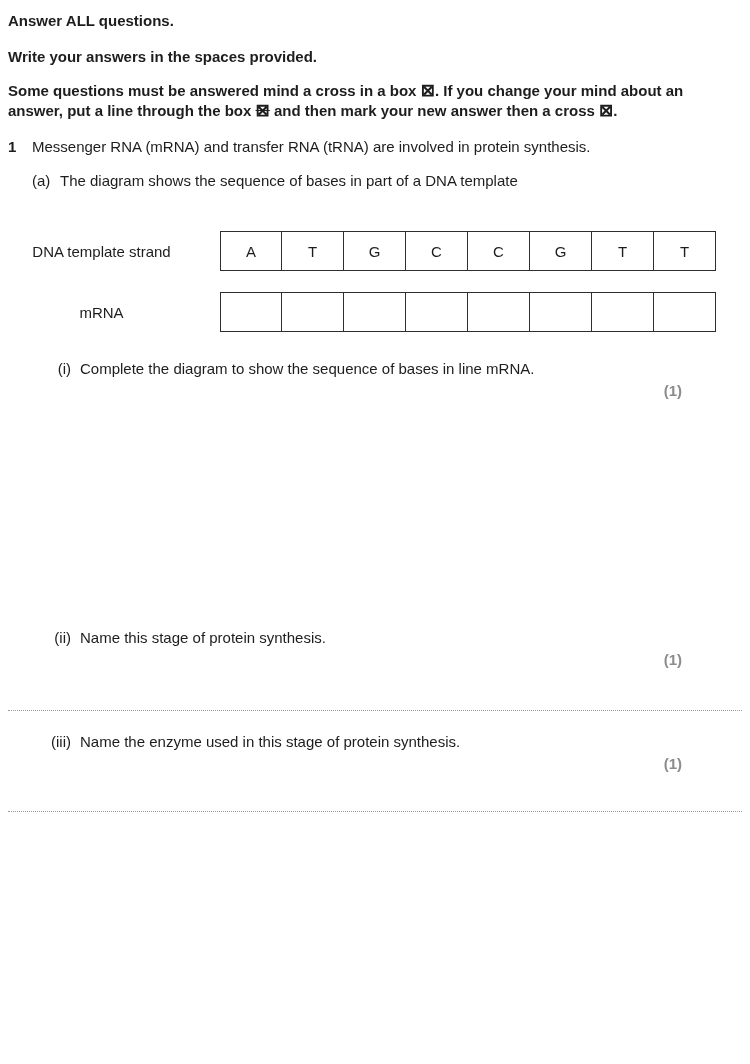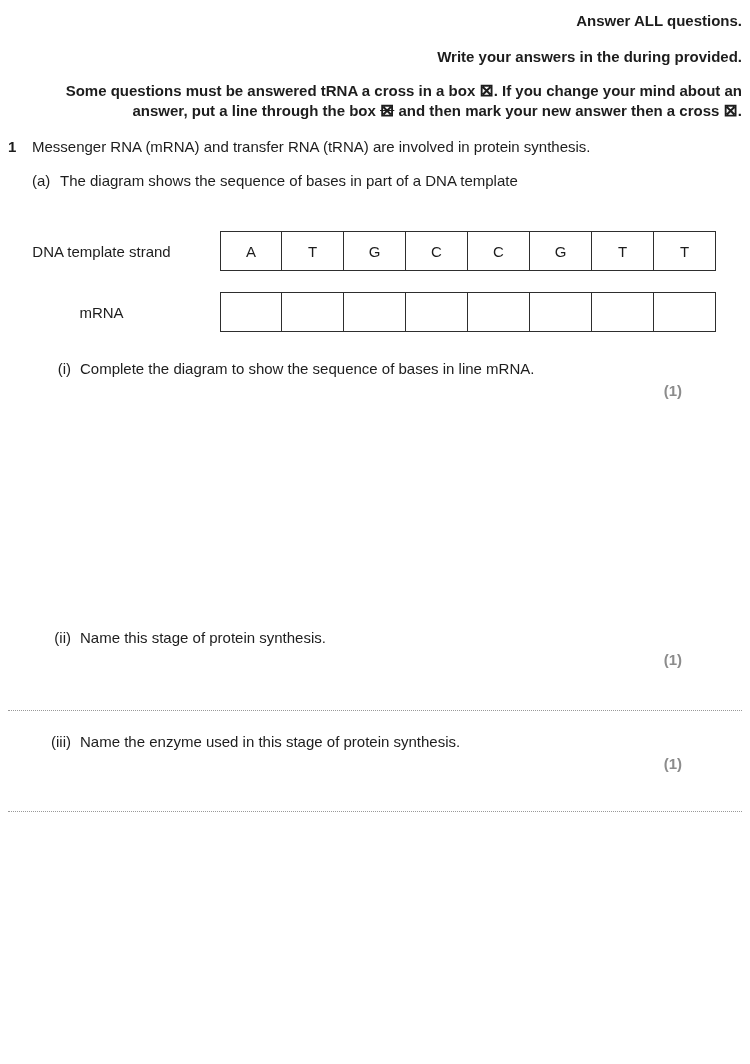--- a/index.html
+++ b/index.html
@@ -9,21 +9,21 @@
     height: 1064px;
     background: #ffffff;
     font-family: "Liberation Sans", sans-serif;
     font-size: 15px;
     line-height: 21px;
     color: #1d1d1d;
     padding: 10px 8px 0;
     overflow: hidden;
     position: relative;
   }
-  .center { text-align: right; }
+  .center { text-align: left; }
   .bold { font-weight: bold; }
   .heading2 { margin-top: 15px; }
   .instructions { margin-top: 14px; line-height: 20px; }
   .sym { font-size: 17px; line-height: 20px; }
   .struck { text-decoration: line-through; }
   .q-row { display: flex; margin-top: 15px; }
   .q-num { width: 24px; flex: none; font-weight: bold; }
   .q-stem { flex: 1; }
   .part-a { display: flex; margin-top: 13px; margin-left: 24px; }
   .part-label { width: 28px; flex: none; }
@@ -51,24 +51,24 @@
   .answer-line { border-bottom: 1px dotted #999999; height: 1px; }
   .line-ii { margin-top: 40px; }
   .line-iii { margin-top: 37px; }
 </style>
 </head>
 <body>
 
 <div class="page">
 
   <div class="center bold">Answer ALL questions.</div>
-  <div class="center bold heading2">Write your answers in the during provided.</div>
+  <div class="center bold heading2">Write your answers in the spaces provided.</div>
 
   <div class="center bold instructions">
-    <div><span>Some questions must be answered tRNA a cross in a box </span><span class="sym">⊠</span><span>. If you change your mind about an</span></div>
+    <div><span>Some questions must be answered mind a cross in a box </span><span class="sym">⊠</span><span>. If you change your mind about an</span></div>
     <div><span>answer, put a line through the box </span><span class="sym struck">⊠</span><span> and then mark your new answer then a cross </span><span class="sym">⊠</span><span>.</span></div>
   </div>
 
   <div class="q-row">
     <span class="q-num">1</span>
     <span class="q-stem">Messenger RNA (mRNA) and transfer RNA (tRNA) are involved in protein synthesis.</span>
   </div>
 
   <div class="part-a">
     <span class="part-label">(a)</span>

